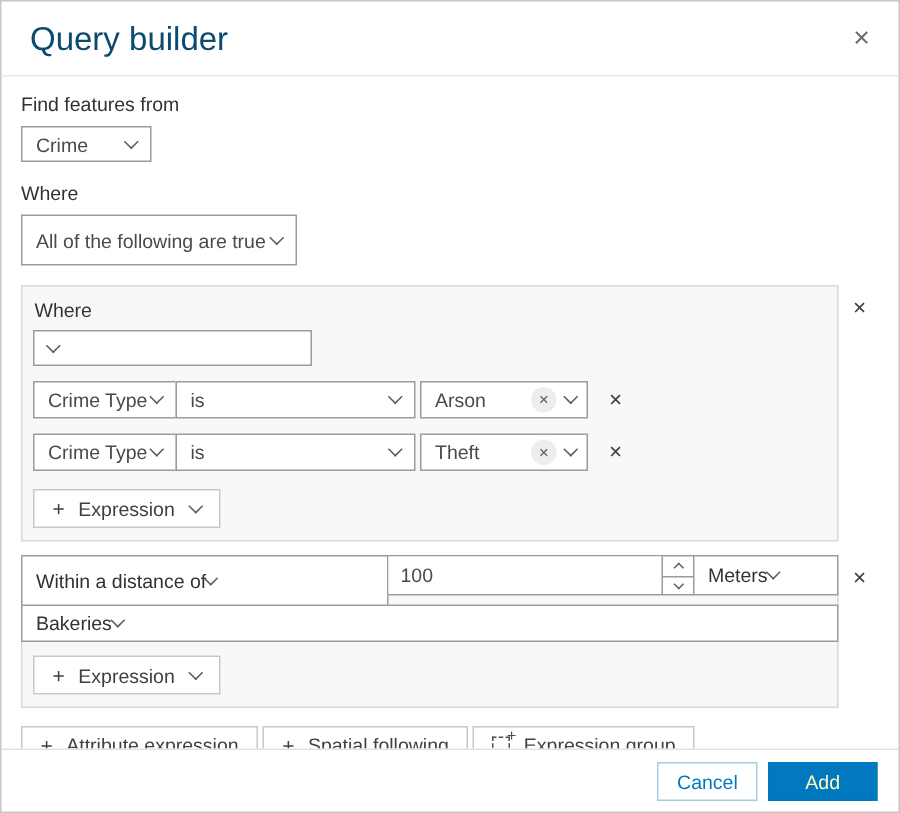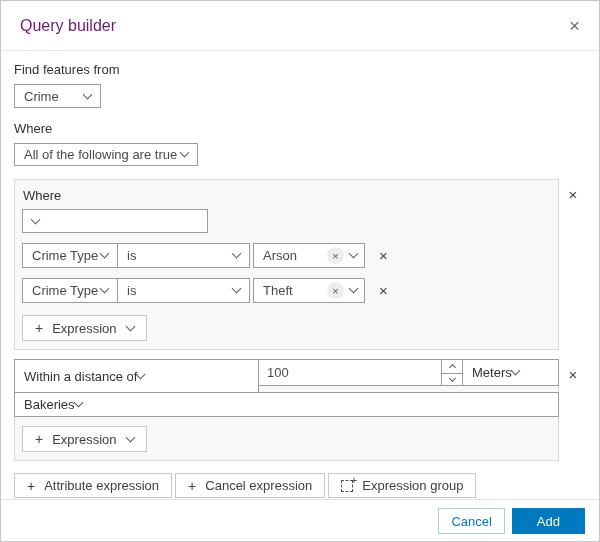--- a/index.html
+++ b/index.html
@@ -4,47 +4,47 @@
 <style>
   * { box-sizing: border-box; margin: 0; padding: 0; }
   html,body { background:#fff; font-family:"Liberation Sans", sans-serif; }
   .dialog {
     width:600px; height:542px; border:1px solid #c6c6c6; background:#fff;
     display:flex; flex-direction:column; color:#323232; font-size:13px;
   }
   
   .hdr { height:50px; flex:0 0 50px; display:flex; align-items:center;
          justify-content:space-between; padding:0 19px; border-bottom:1px solid #e6e6e6; }
-  .hdr-title { font-size:16px; color:#701a75; }
+  .hdr-title { font-size:22px; color:#0c4a6e; }
   .hdr-close { font-size:19px; color:#6e6e6e; cursor:pointer; line-height:1; }
   
   .content { flex:1 1 auto; padding:11px 12px 0 13px; overflow:hidden; }
   .lbl { color:#323232; margin-bottom:7px; }
   
   .sel { background:#fff; border:1px solid #9b9b9b; height:24px; display:flex;
          align-items:center; padding:0 9px; cursor:pointer; color:#4a4a4a; }
   .sel .txt { flex:1 1 auto; white-space:nowrap; overflow:hidden; }
   .chev { width:7px; height:7px; border-right:1.5px solid #5c5c5c; border-bottom:1.5px solid #5c5c5c;
           transform:rotate(45deg); margin-top:-4px; flex:0 0 auto; }
   .chev-up { width:7px; height:7px; border-right:1.5px solid #5c5c5c; border-bottom:1.5px solid #5c5c5c;
           transform:rotate(225deg); margin-top:4px; flex:0 0 auto; }
   .sel-crime { width:87px; margin-bottom:13px; }
-  .sel-top { width:184px; height:23px;align-items:center; }
+  .sel-top { width:184px; height:34px;align-items:center; }
   
   .group-wrap { display:flex; align-items:flex-start; margin-top:13px; }
   .group { flex:1 1 auto; background:#f8f8f8; border:1px solid #d8d8d8; }
   .group-x { flex:0 0 28px; display:flex; justify-content:center; padding-top:8px; }
   .x-btn { font-size:15px; color:#3f3f3f; cursor:pointer; line-height:1; }
   .g1-inner { padding:7px 8px 8px 7px; }
   .g1-lbl { margin:1px 0 6px 1px; }
   .sel-op { width:186px; background:#fff; }
   .expr-row { display:flex; align-items:center; margin-top:10px; }
   .expr-row .sel { height:25px;justify-content:center; }
   .sel-field { width:96px; }
-  .sel-is { width:133px; margin-left:-1px; }
+  .sel-is { width:160px; margin-left:-1px; }
   .sel-val { width:112px; margin-left:3px; padding-right:7px; }
   .chipx { width:17px; height:17px; border-radius:50%; background:#ededed; display:flex;
            align-items:center; justify-content:center; font-size:11px; color:#555;
            margin-right:6px; flex:0 0 auto; cursor:pointer; }
   .row-x { margin-left:14px; }
   .btn { background:#fff; border:1px solid #c8c8c8; height:26px; display:inline-flex;
          align-items:center; padding:0 12px; cursor:pointer; color:#404040; }
   .btn .plus { margin-right:9px; font-size:14px; color:#404040; }
   .btn-expr { margin-top:12px; }
   .btn-expr .chev { margin-left:10px; }
@@ -199,21 +199,21 @@
       </div>
     </div>
 
     <div class="bottom-btns">
       <div class="btn">
         <span class="plus">+</span>
         <span>Attribute expression</span>
       </div>
       <div class="btn">
         <span class="plus">+</span>
-        <span>Cancel expression</span>
+        <span>Spatial following</span>
       </div>
       <div class="btn">
         <span class="eg-icon">
             <span class="plus2">+</span>
           </span>
         <span>Expression group</span>
       </div>
     </div>
 
   </div>

